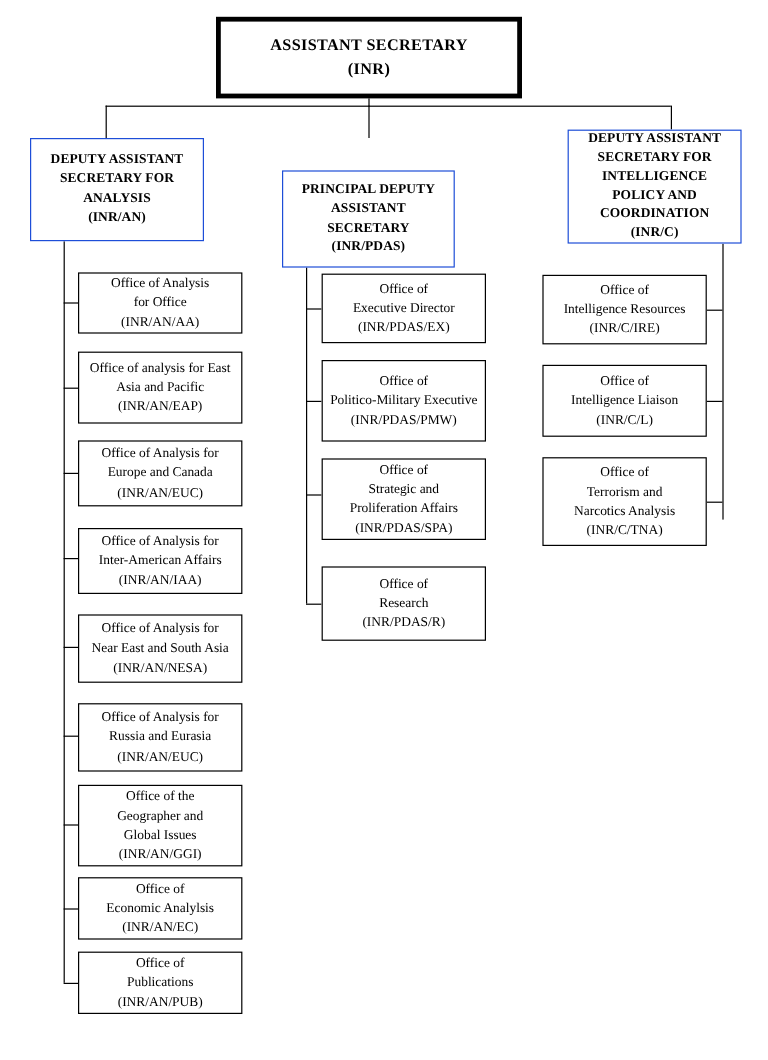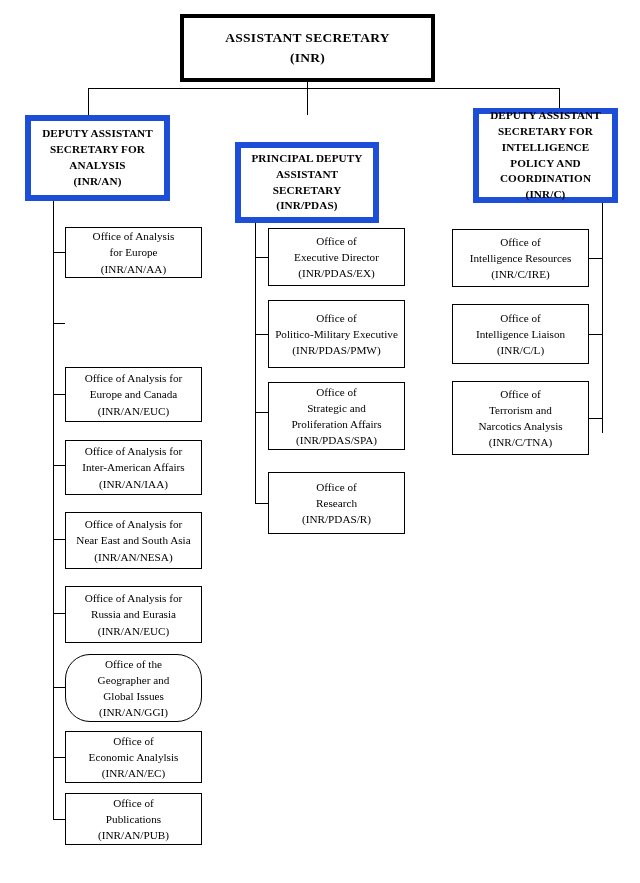--- a/index.html
+++ b/index.html
@@ -39,21 +39,21 @@
   
   .node.level-top {
     border: 4px solid #000000;
     font-weight: bold;
     font-size: 13.5px;
     line-height: 1.45;
     letter-spacing: 0.3px;
   }
   
   .node.level-two {
-    border: 6px solid #1d4ed8;
+    border: 1px solid #1d4ed8;
     font-weight: bold;
     font-size: 11.2px;
     line-height: 1.42;
     letter-spacing: 0.1px;
     align-items: center;
   }
   
   .node.level-office {
     border: 1px solid #000000;
     font-weight: normal;
@@ -128,24 +128,29 @@
     <span class="line">DEPUTY ASSISTANT</span>
     <span class="line">SECRETARY FOR</span>
     <span class="line">INTELLIGENCE</span>
     <span class="line">POLICY AND</span>
     <span class="line">COORDINATION</span>
     <span class="line">(INR/C)</span>
   </div>
 
   <div class="node level-office" style="left:65px; top:227px; width:137px; height:51px;align-items:center;">
     <span class="line">Office of Analysis</span>
-    <span class="line">for Europe</span>
+    <span class="line">for Office</span>
     <span class="line">(INR/AN/AA)</span>
   </div>
 
+  <div class="node level-office" style="left:65px; top:293px; width:137px; height:60px;">
+    <span class="line">Office of analysis for East</span>
+    <span class="line">Asia and Pacific</span>
+    <span class="line">(INR/AN/EAP)</span>
+  </div>
 
   <div class="node level-office" style="left:65px; top:367px; width:137px; height:55px;">
     <span class="line">Office of Analysis for</span>
     <span class="line">Europe and Canada</span>
     <span class="line">(INR/AN/EUC)</span>
   </div>
 
   <div class="node level-office" style="left:65px; top:440px; width:137px; height:55px;">
     <span class="line">Office of Analysis for</span>
     <span class="line">Inter-American Affairs</span>
@@ -157,21 +162,21 @@
     <span class="line">Near East and South Asia</span>
     <span class="line">(INR/AN/NESA)</span>
   </div>
 
   <div class="node level-office" style="left:65px; top:586px; width:137px; height:57px;">
     <span class="line">Office of Analysis for</span>
     <span class="line">Russia and Eurasia</span>
     <span class="line">(INR/AN/EUC)</span>
   </div>
 
-  <div class="node level-office" style="left:65px; top:654px; width:137px; height:68px;border-radius:25px;">
+  <div class="node level-office" style="left:65px; top:654px; width:137px; height:68px;">
     <span class="line">Office of the</span>
     <span class="line">Geographer and</span>
     <span class="line">Global Issues</span>
     <span class="line">(INR/AN/GGI)</span>
   </div>
 
   <div class="node level-office" style="left:65px; top:731px; width:137px; height:52px;">
     <span class="line">Office of</span>
     <span class="line">Economic Analylsis</span>
     <span class="line">(INR/AN/EC)</span>

